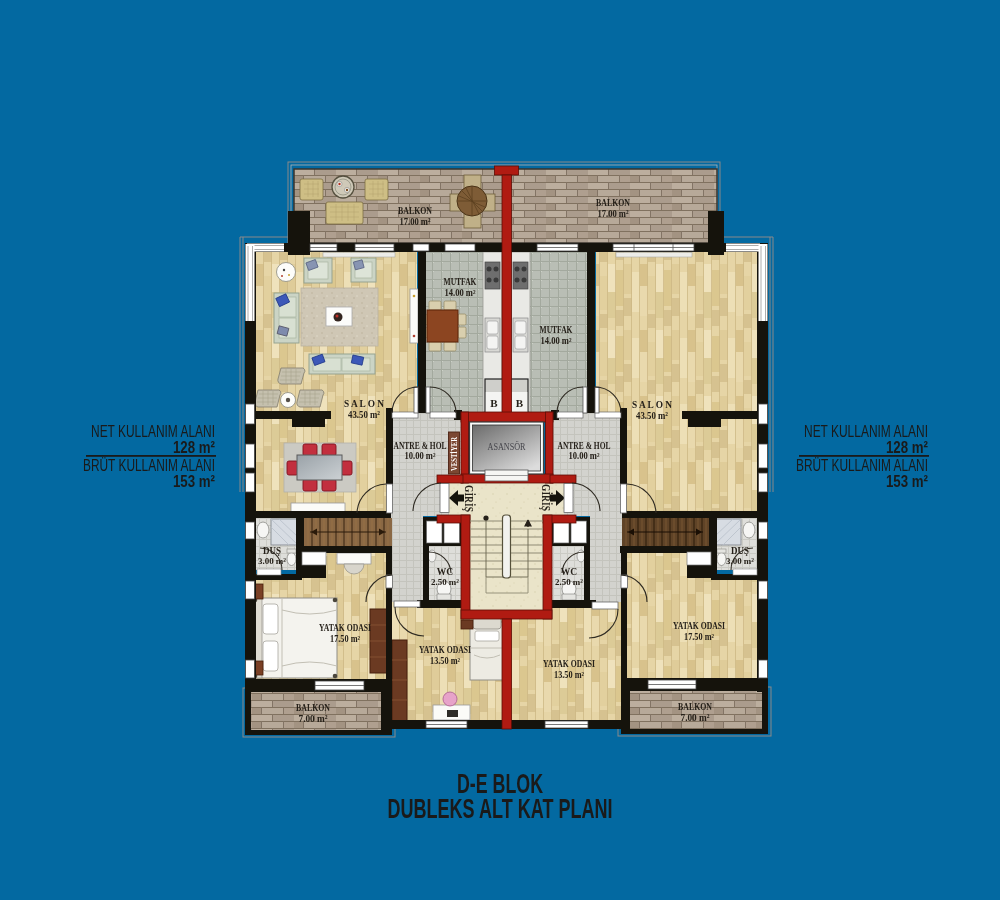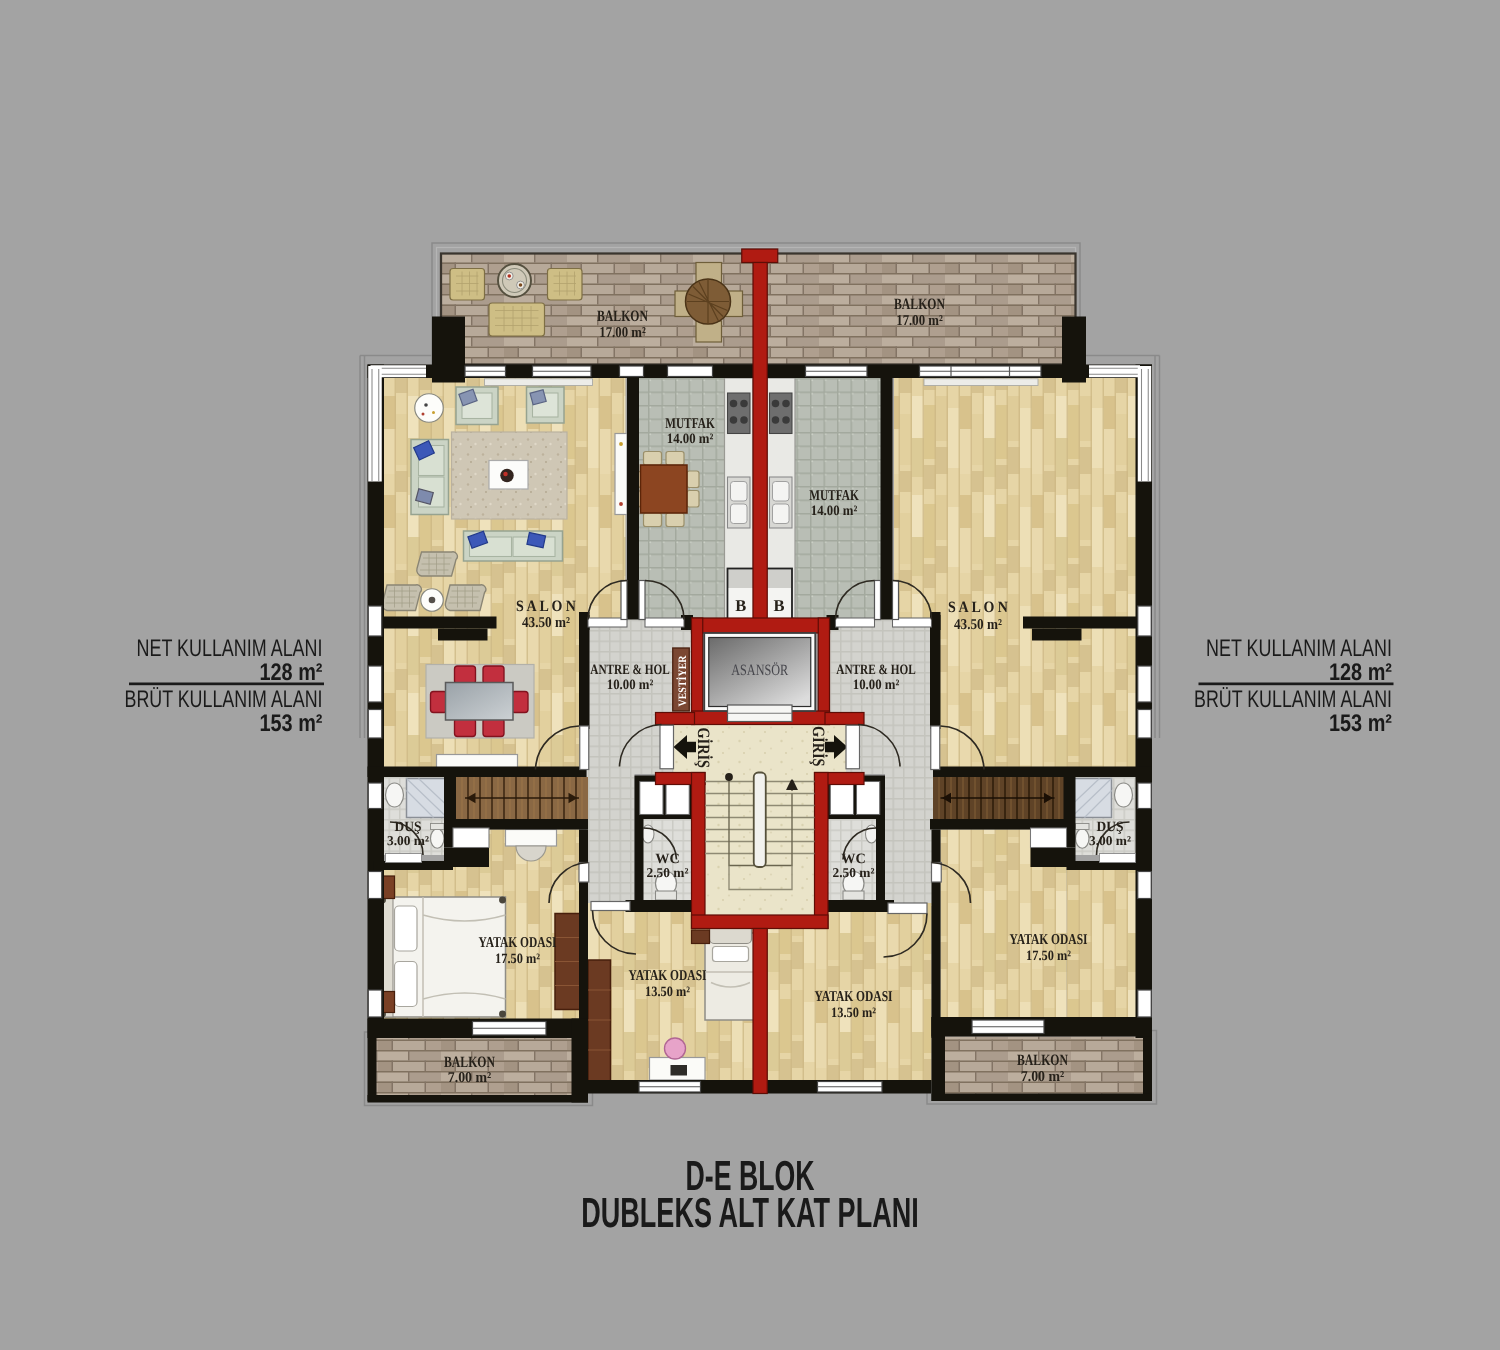--- a/index.html
+++ b/index.html
@@ -1,16 +1,16 @@
 <!DOCTYPE html>
 <html><head>
 <meta charset="utf-8">
 <style>
   html,body{margin:0;padding:0;background:#ffffff;}
-  #page{width:1000px;height:900px;position:relative;background:#a3a3a3;overflow:hidden;}
+  #page{width:1000px;height:900px;position:relative;background:#0369a1;overflow:hidden;}
   svg text{font-family:"Liberation Serif",serif;}
   .lbl{font-weight:bold;fill:#26211a;}
   .sans, .sans text{font-family:"Liberation Sans",sans-serif !important;}
 </style>
 </head>
 <body>
 
 <div id="page">
 <svg width="1000" height="900" viewBox="0 0 1000 900" xmlns="http://www.w3.org/2000/svg">
 <defs>

